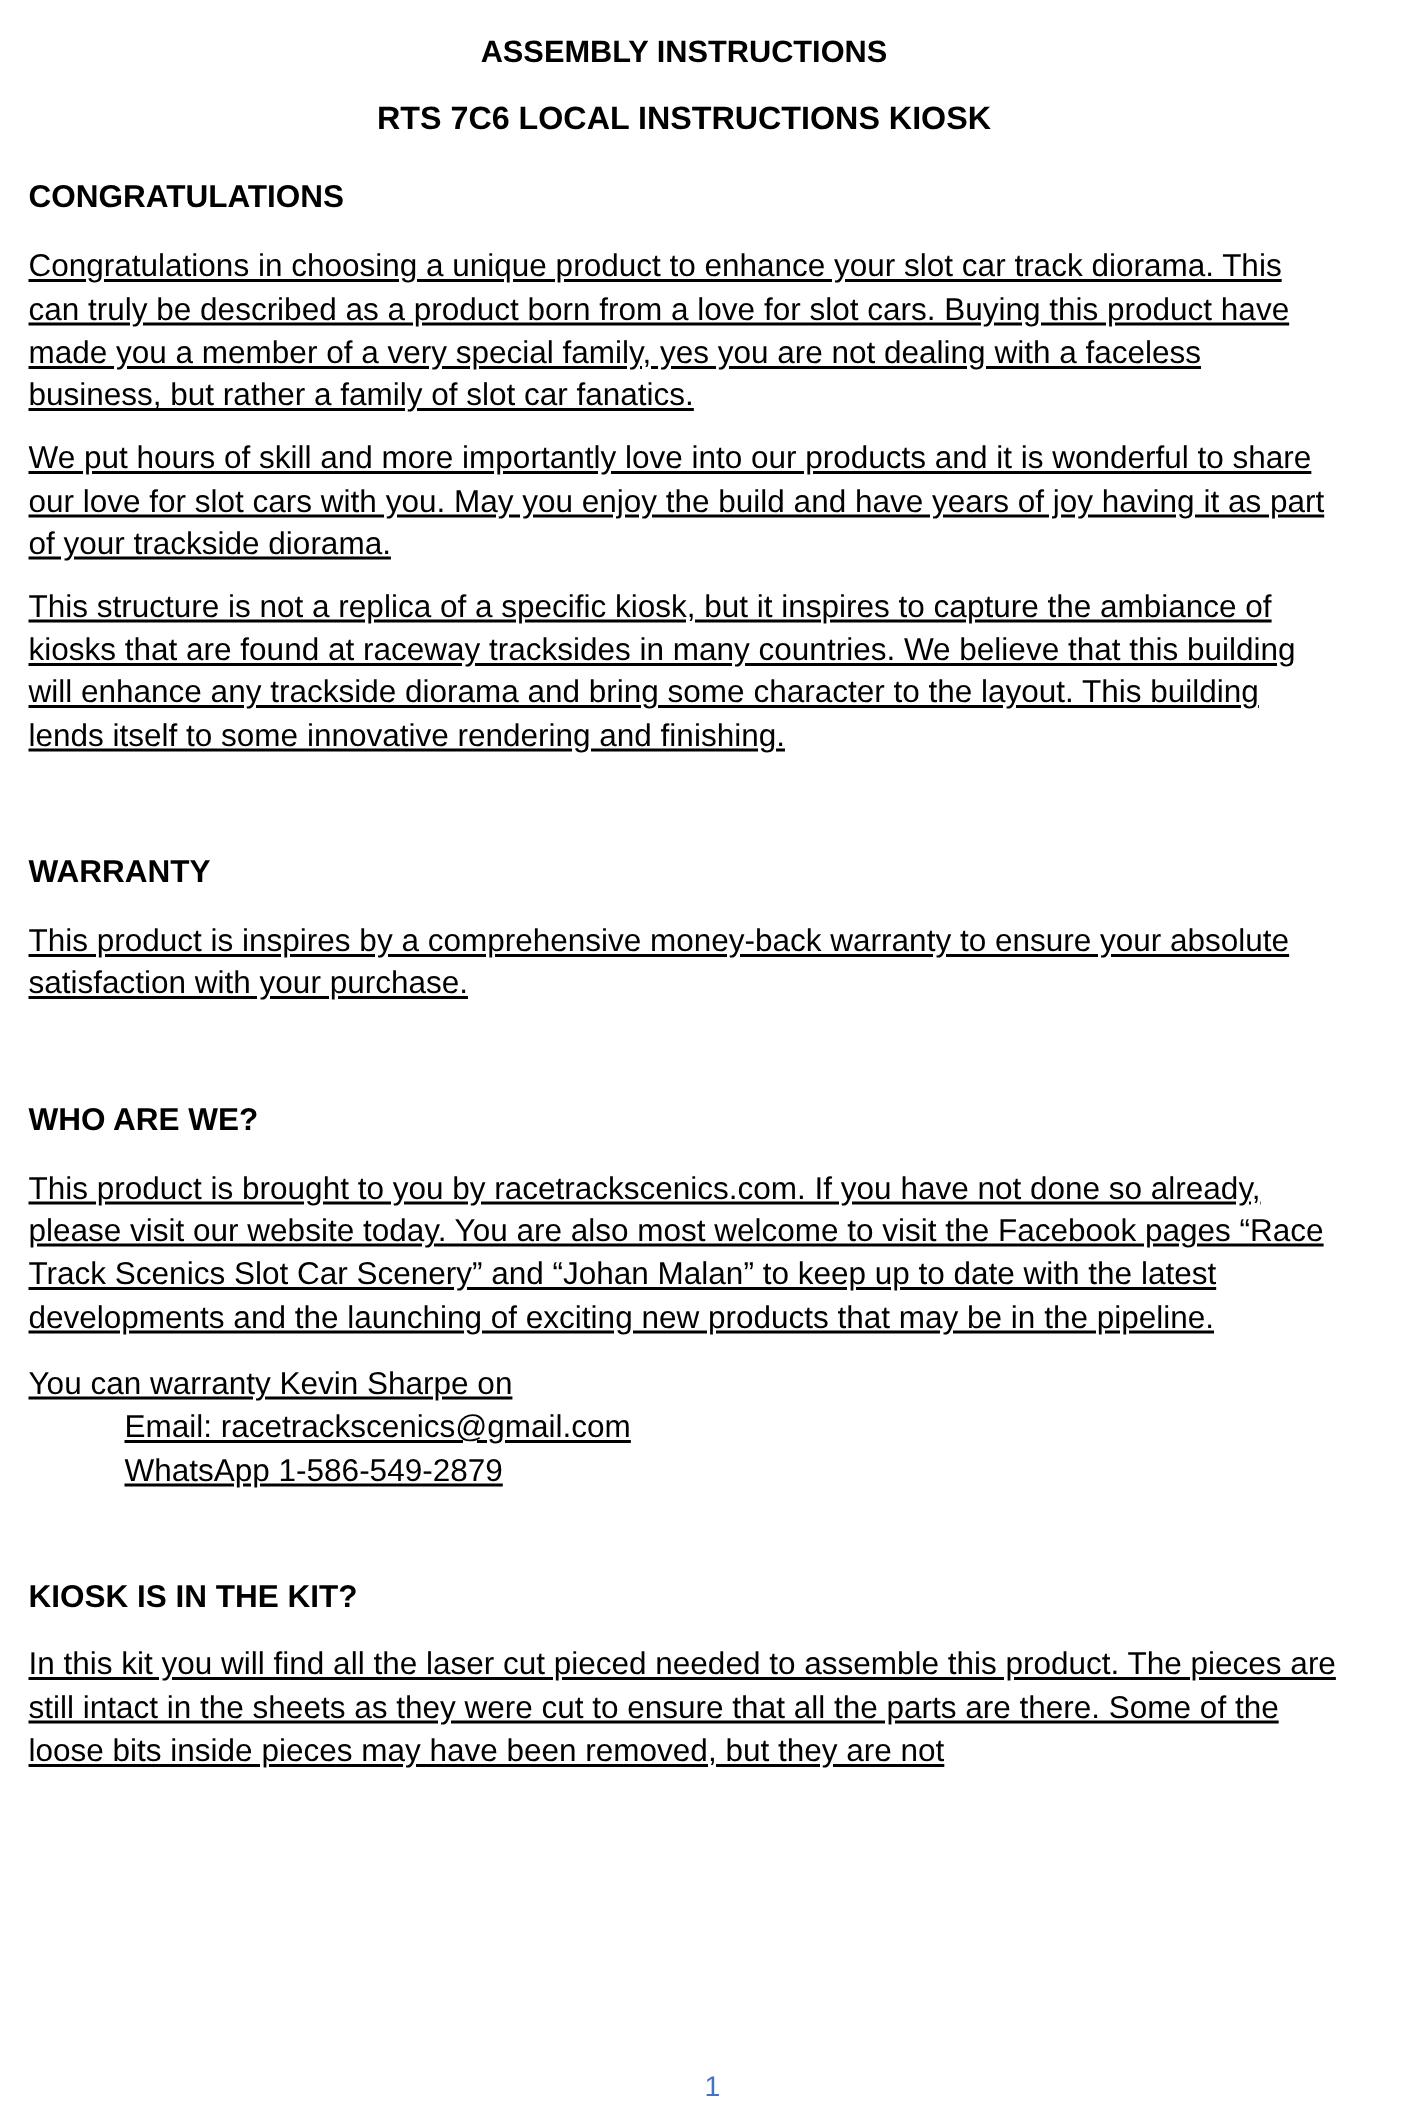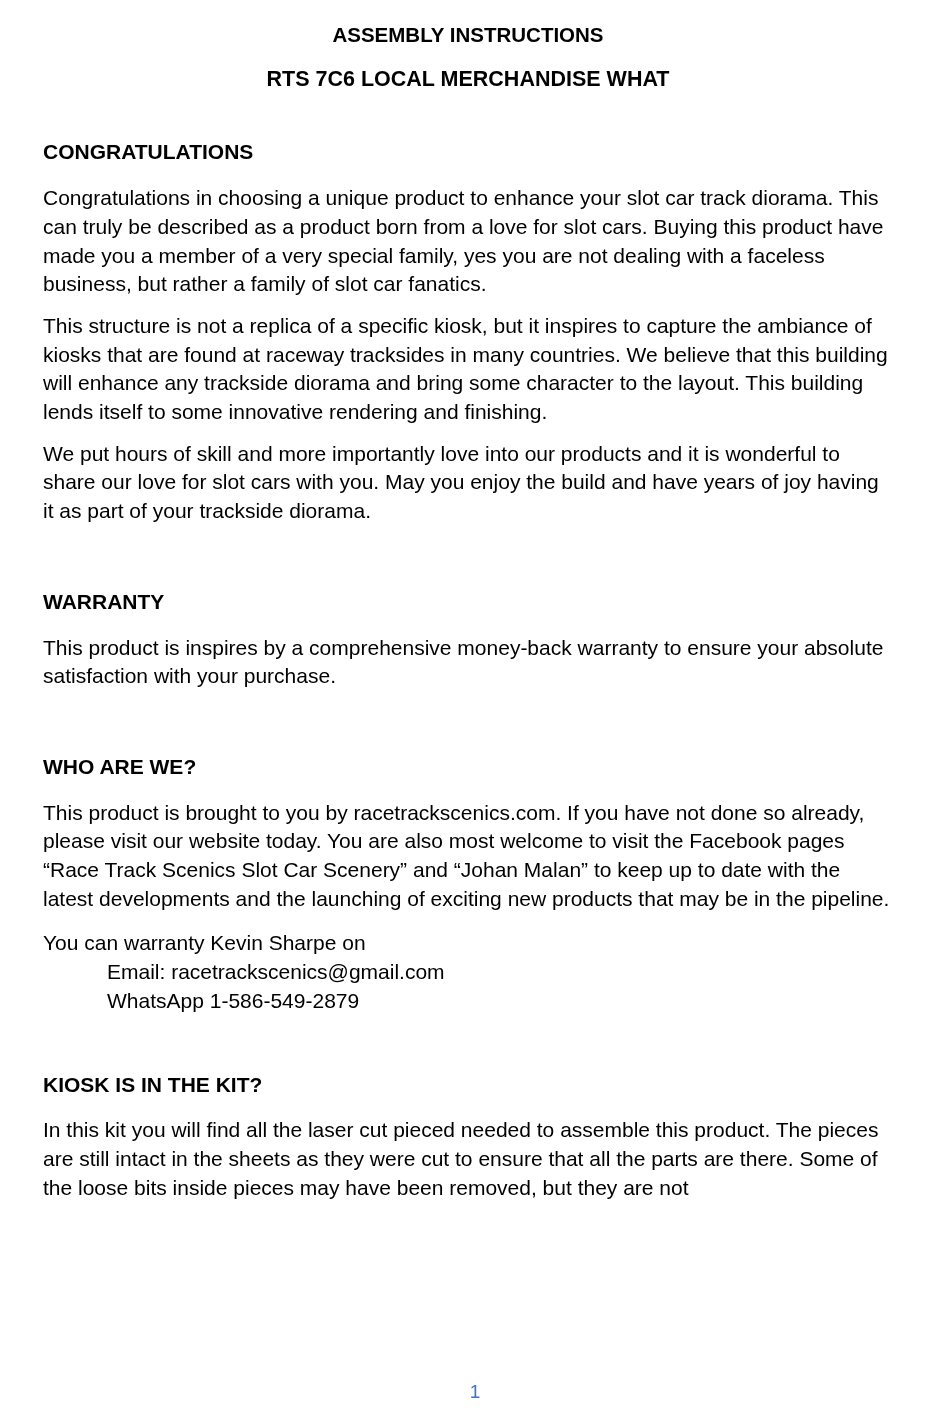--- a/index.html
+++ b/index.html
@@ -6,21 +6,21 @@
     margin: 0;
     padding: 0;
     background: #ffffff;
   }
   .page {
     position: relative;
     width: 950px;
     height: 1418px;
     background: #ffffff;
     box-sizing: border-box;
-    padding: 21px 57px 0 43px;
+    padding: 21px 57px 0 19px;
     font-family: "Liberation Sans", sans-serif;
     font-size: 21px;
     line-height: 28.7px;
     color: #000000;
     overflow: hidden;
   }
   .doc-header {
     text-align: center;
     font-weight: bold;
   }
@@ -31,27 +31,28 @@
     font-size: 21.5px;
     margin-top: 15px;
   }
   h3.sec-heading {
     font-size: 21px;
     font-weight: bold;
     margin: 62px 0 0 0;
     line-height: 28.7px;
   }
   section.first h3.sec-heading {
-    margin-top: 45px;
+    margin-top: 25px;
   }
   section.kit h3.sec-heading {
     margin-top: 55px;
   }
   p {
     margin: 13px 0 0 0;
+    text-decoration: underline;
   }
   h3.sec-heading + p {
     margin-top: 17px;
   }
   .contact-block {
     margin-top: 16px;
   }
   .contact-block p {
     margin: 0;
   }
@@ -71,28 +72,28 @@
     line-height: 22px;
   }
 </style>
 </head>
 <body>
 
 <div class="page">
 
   <div class="doc-header">
     <div class="doc-title">ASSEMBLY INSTRUCTIONS</div>
-    <div class="doc-subtitle">RTS 7C6 LOCAL MERCHANDISE WHAT</div>
+    <div class="doc-subtitle">RTS 7C6 LOCAL INSTRUCTIONS KIOSK</div>
   </div>
 
   <section class="first">
     <h3 class="sec-heading">CONGRATULATIONS</h3>
     <p>Congratulations in choosing a unique product to enhance your slot car track diorama. This can truly be described as a product born from a love for slot cars. Buying this product have made you a member of a very special family, yes you are not dealing with a faceless business, but rather a family of slot car fanatics.</p>
+    <p>We put hours of skill and more importantly love into our products and it is wonderful to share our love for slot cars with you. May you enjoy the build and have years of joy having it as part of your trackside diorama.</p>
     <p>This structure is not a replica of a specific kiosk, but it inspires to capture the ambiance of kiosks that are found at raceway tracksides in many countries. We believe that this building will enhance any trackside diorama and bring some character to the layout. This building lends itself to some innovative rendering and finishing.</p>
-    <p>We put hours of skill and more importantly love into our products and it is wonderful to share our love for slot cars with you. May you enjoy the build and have years of joy having it as part of your trackside diorama.</p>
   </section>
 
   <section>
     <h3 class="sec-heading">WARRANTY</h3>
     <p>This product is inspires by a comprehensive money-back warranty to ensure your absolute satisfaction with your purchase.</p>
   </section>
 
   <section>
     <h3 class="sec-heading">WHO ARE WE?</h3>
     <p>This product is brought to you by racetrackscenics.com. If you have not done so already, please visit our website today. You are also most welcome to visit the Facebook pages “Race Track Scenics Slot Car Scenery” and “Johan Malan” to keep up to date with the latest developments and the launching of exciting new products that may be in the pipeline.</p>

